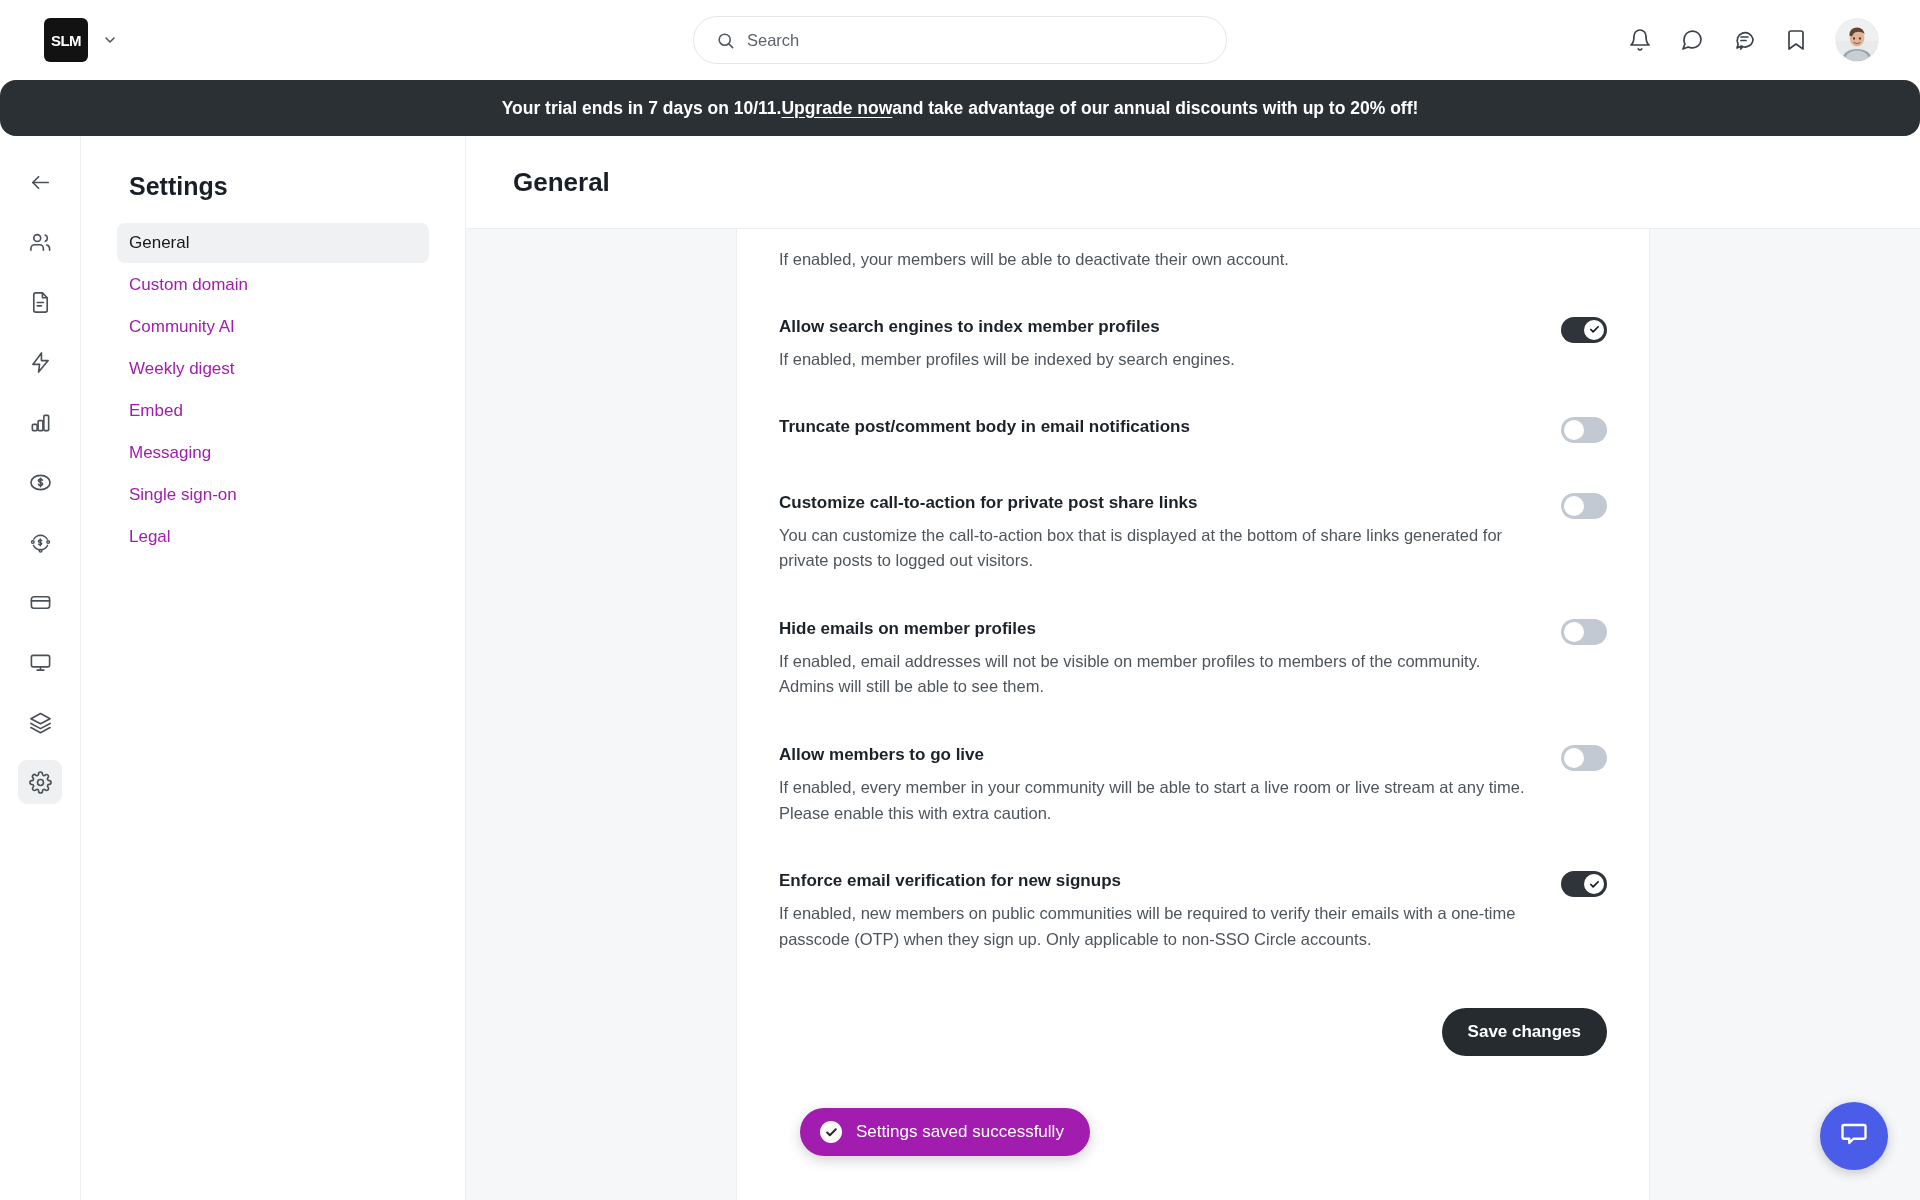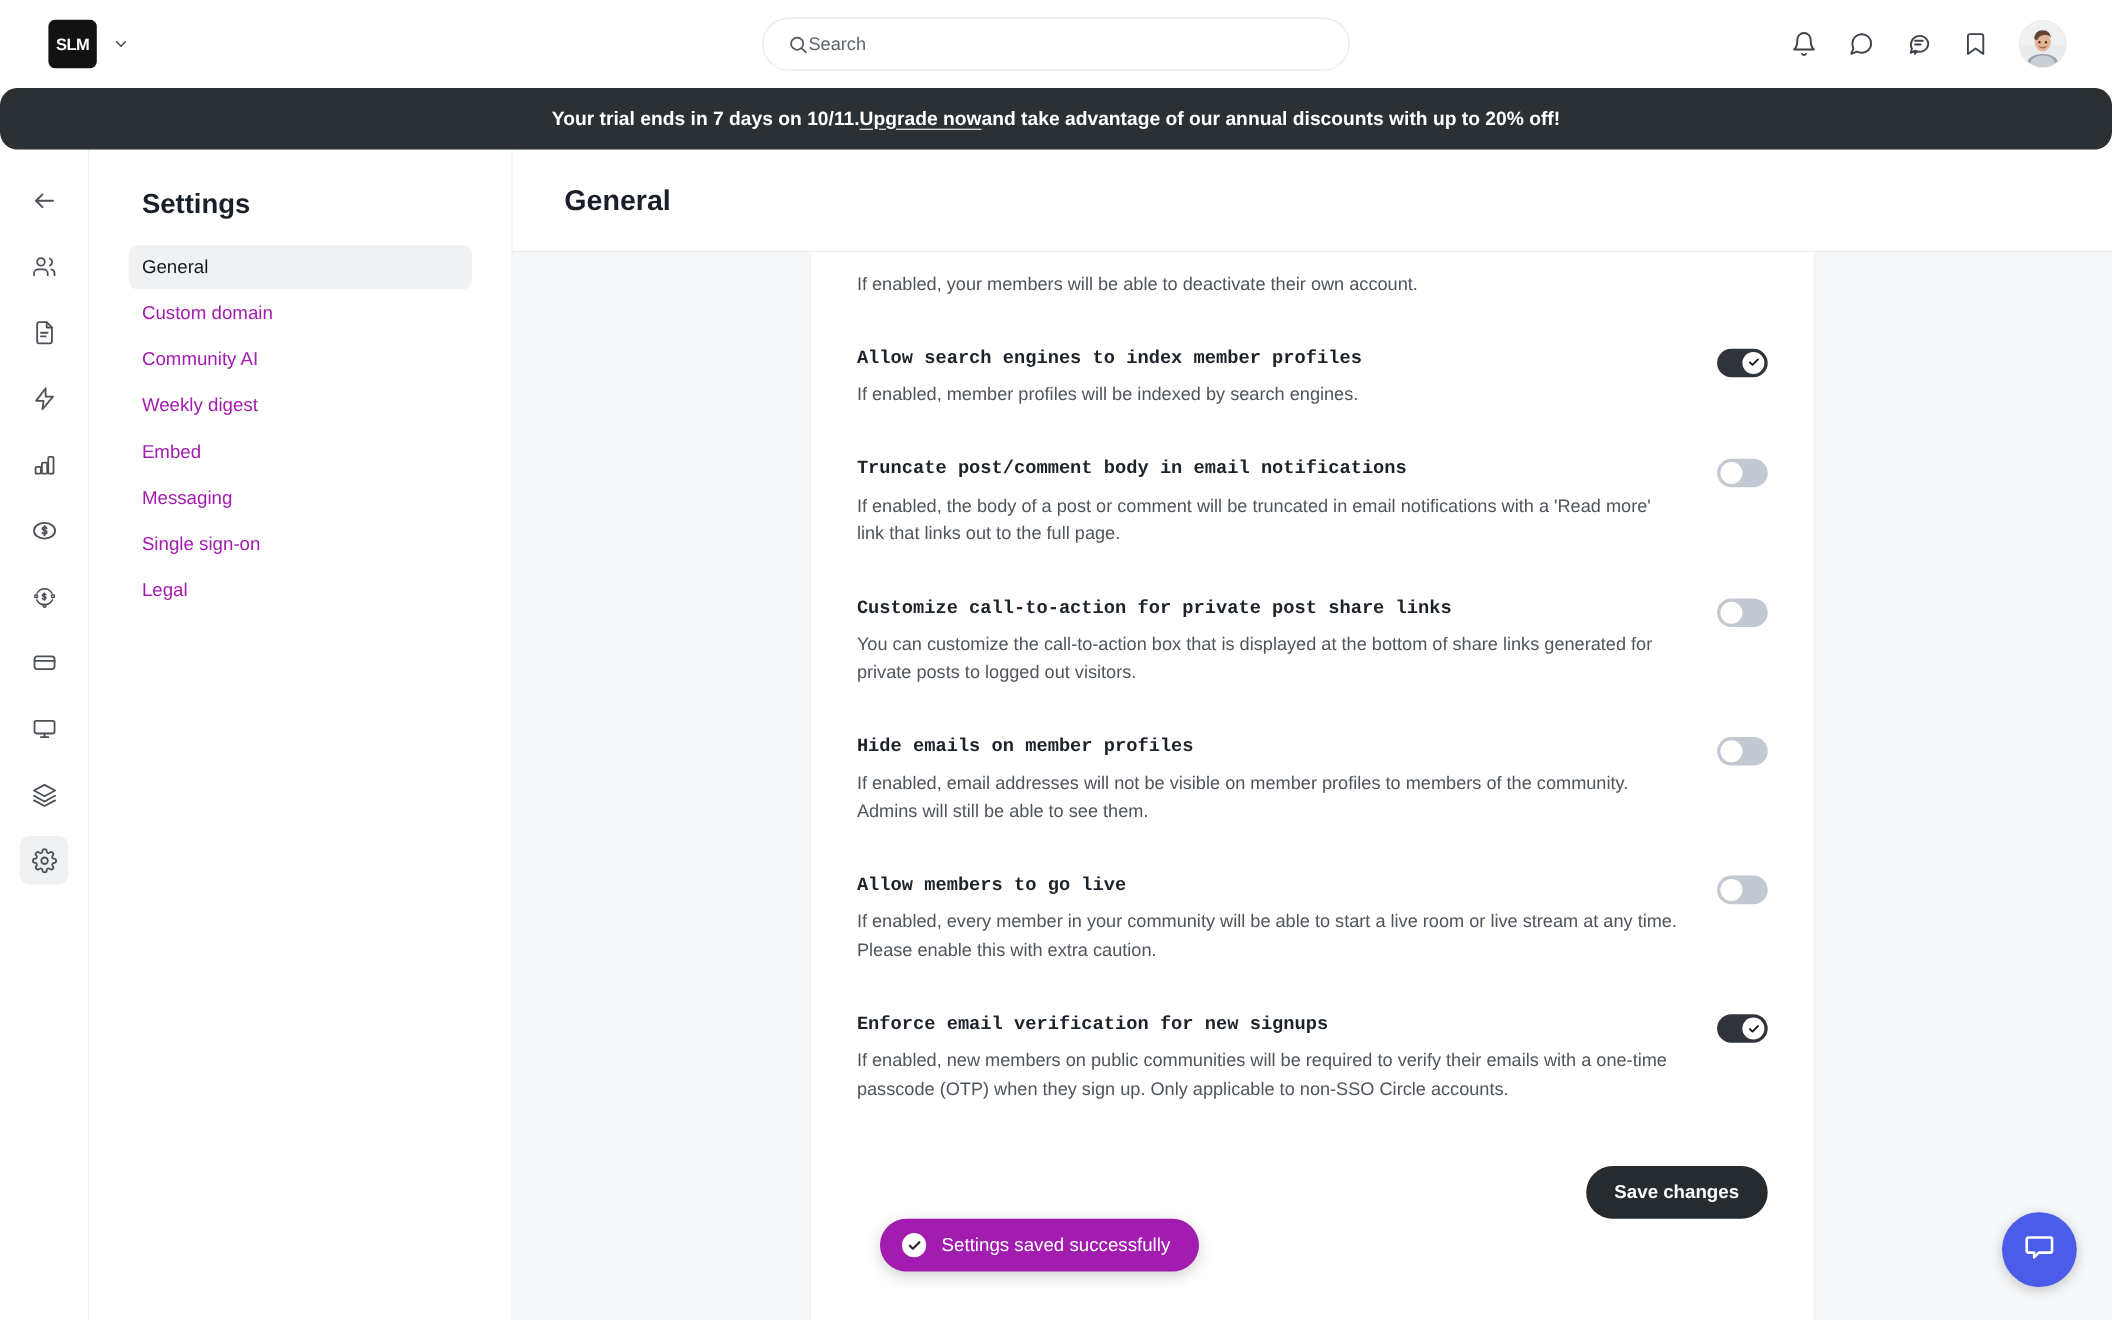--- a/index.html
+++ b/index.html
@@ -26,21 +26,21 @@
   }
   .brand-caret { color: #4a5056; display: flex; align-items: center; }
 
   .search-wrap {
     position: absolute; left: 693px; top: 16px; width: 534px; height: 48px;
   }
   .search-box {
     width: 100%; height: 100%;
     border: 1px solid #e4e6e8; border-radius: 999px;
     background: #ffffff;
-    display: flex; align-items: center; 
+    display: flex; align-items: center; gap: 12px;
     padding: 0 22px;
   }
   .search-box .ph { color: #5d646b; font-size: 16.5px; }
   .search-icon { color: #51585f; display: flex; }
 
   .top-actions {
     position: absolute; right: 42px; top: 0; height: 80px;
     display: flex; align-items: center; gap: 28px;
   }
   .top-icon { color: #3c4248; display: flex; align-items: center; justify-content: center; cursor: pointer; }
@@ -125,21 +125,21 @@
     font-size: 16.5px; color: #4e555c; line-height: 1.5;
   }
 
   .setting-row {
     display: flex; align-items: flex-start;
     padding-top: 44px;
   }
   .setting-text { flex: 1; padding-right: 34px; }
   .setting-title {
     font-size: 17px; font-weight: bold; color: #1b222a;
-    margin-bottom: 9px; line-height: 1.3; font-family: Liberation Mono, monospace;
+    margin-bottom: 9px; line-height: 1.3;
   }
   .setting-desc {
     font-size: 16.5px; color: #4e555c; line-height: 1.55;
     max-width: 760px;
   }
 
   .toggle {
     width: 46px; height: 26px; border-radius: 999px;
     position: relative; flex-shrink: 0; cursor: pointer;
     margin-top: 1px;
@@ -408,21 +408,20 @@
               <svg width="11" height="11" viewBox="0 0 24 24" fill="none" stroke="#14181c" stroke-width="3.6" stroke-linecap="round" stroke-linejoin="round">
                   <polyline points="20 6 9 17 4 12"></polyline>
                 </svg>
             </div>
           </div>
         </div>
 
         <div class="setting-row">
           <div class="setting-text">
             <div class="setting-title">Truncate post/comment body in email notifications</div>
-            <div class="setting-desc">If enabled, the body of a post or comment will be truncated in email notifications with a 'Read more' link that links out to the full page.</div>
           </div>
           <div class="toggle off">
             <div class="knob"></div>
           </div>
         </div>
 
         <div class="setting-row">
           <div class="setting-text">
             <div class="setting-title">Customize call-to-action for private post share links</div>
             <div class="setting-desc">You can customize the call-to-action box that is displayed at the bottom of share links generated for private posts to logged out visitors.</div>

